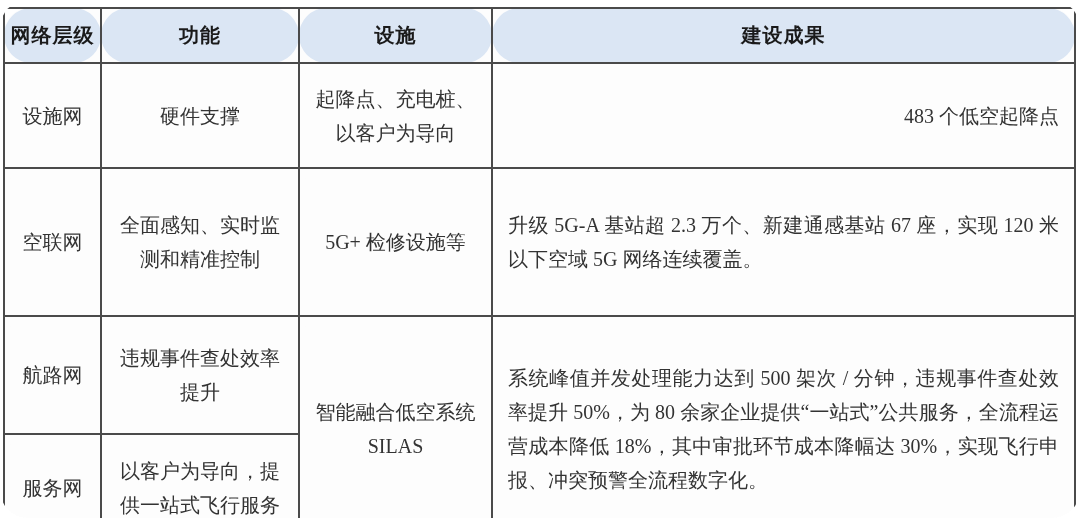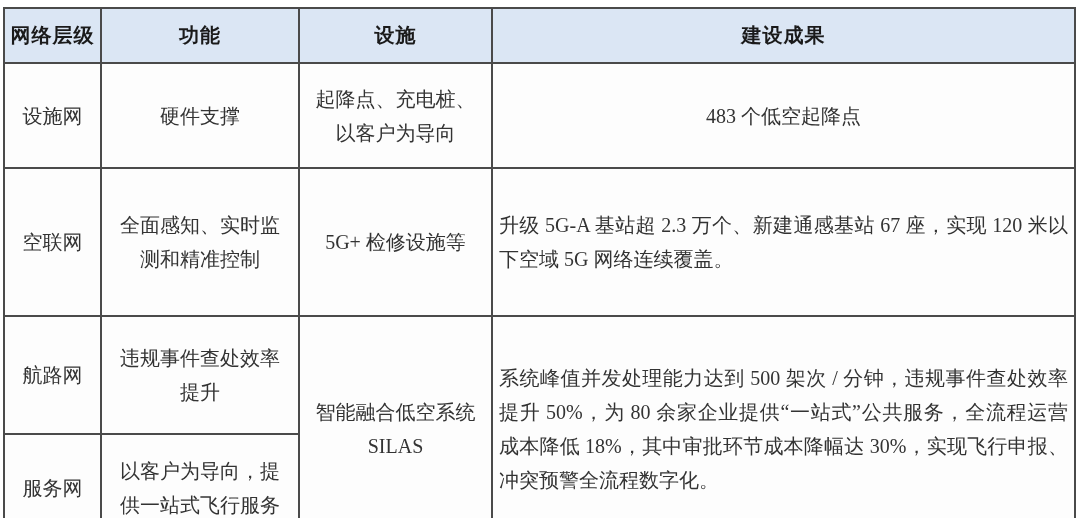--- a/index.html
+++ b/index.html
@@ -3,21 +3,21 @@
 <meta charset="utf-8">
 <style>
   :root {
     --page_bg: #ffffff;
     --header_bg: #dbe6f4;
     --border_color: #4a4a4a;
     --header_text: #1a1a1a;
     --body_text: #333333;
     --cell_bg: #fdfdfd;
   }
-  * { box-sizing: border-box; }
+  * { box-sizing: border-box; border-radius: 28px; }
   html, body {
     margin: 0;
     padding: 0;
     width: 1080px;
     height: 518px;
     background: var(--page_bg);
     overflow: hidden;
   }
   .page {
     width: 1080px;
@@ -47,22 +47,22 @@
   }
   .net-table td {
     font-family: "Liberation Serif", "DejaVu Serif", serif;
     font-size: 20px;
     color: var(--body_text);
     line-height: 34px;
     vertical-align: middle;
     background: var(--cell_bg);
   }
   td.c-center { text-align: center; padding: 4px 10px; }
-  td.c-left   { text-align: center;  padding: 4px 15px; }
-  td.c-just   { text-align: justify; padding: 6px 6px; }
+  td.c-left   { text-align: right;  padding: 4px 15px; }
+  td.c-just   { text-align: justify; padding: 6px 15px; }
   tr.r1 { height: 105px; }
   tr.r2 { height: 148px; }
   tr.r3 { height: 118px; }
   tr.r4 { height: 107px; }
 </style>
 </head>
 <body>
 
 <div class="page">
   <table class="net-table">

